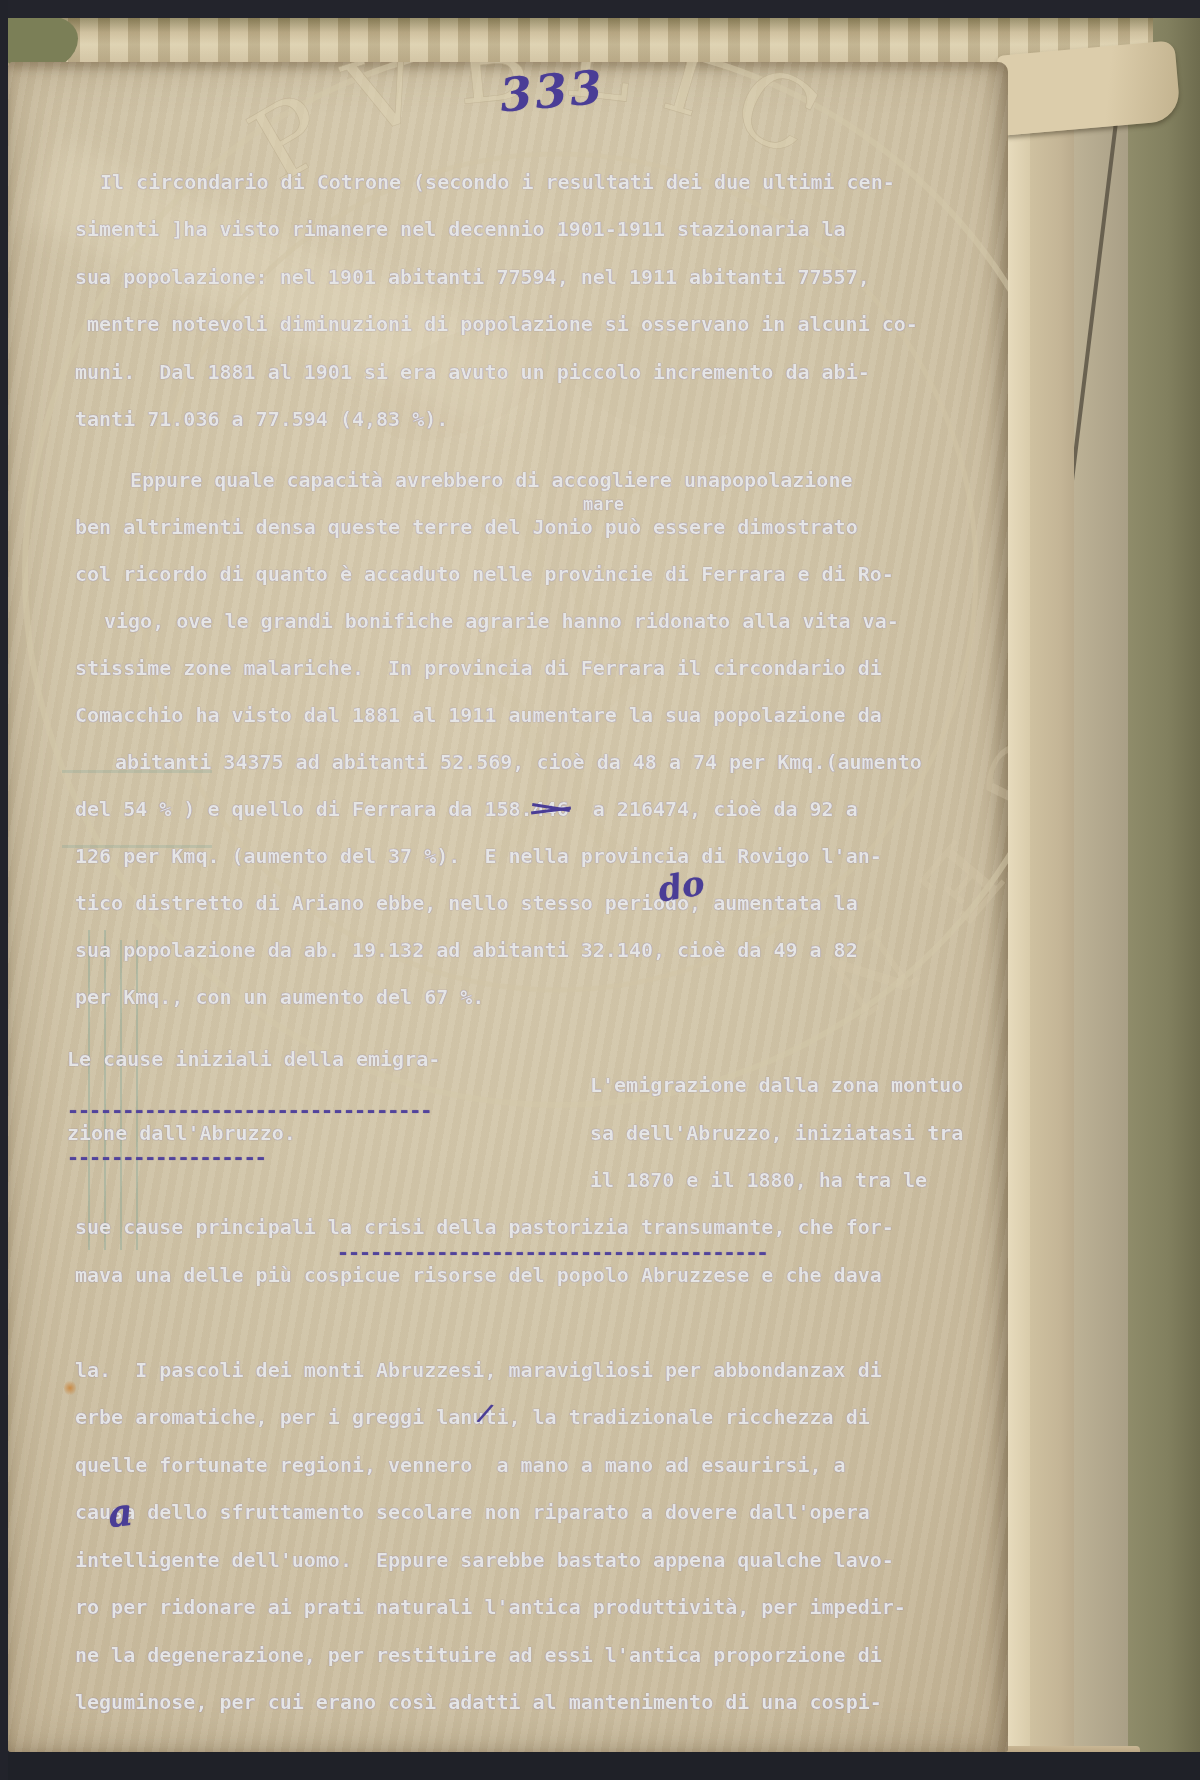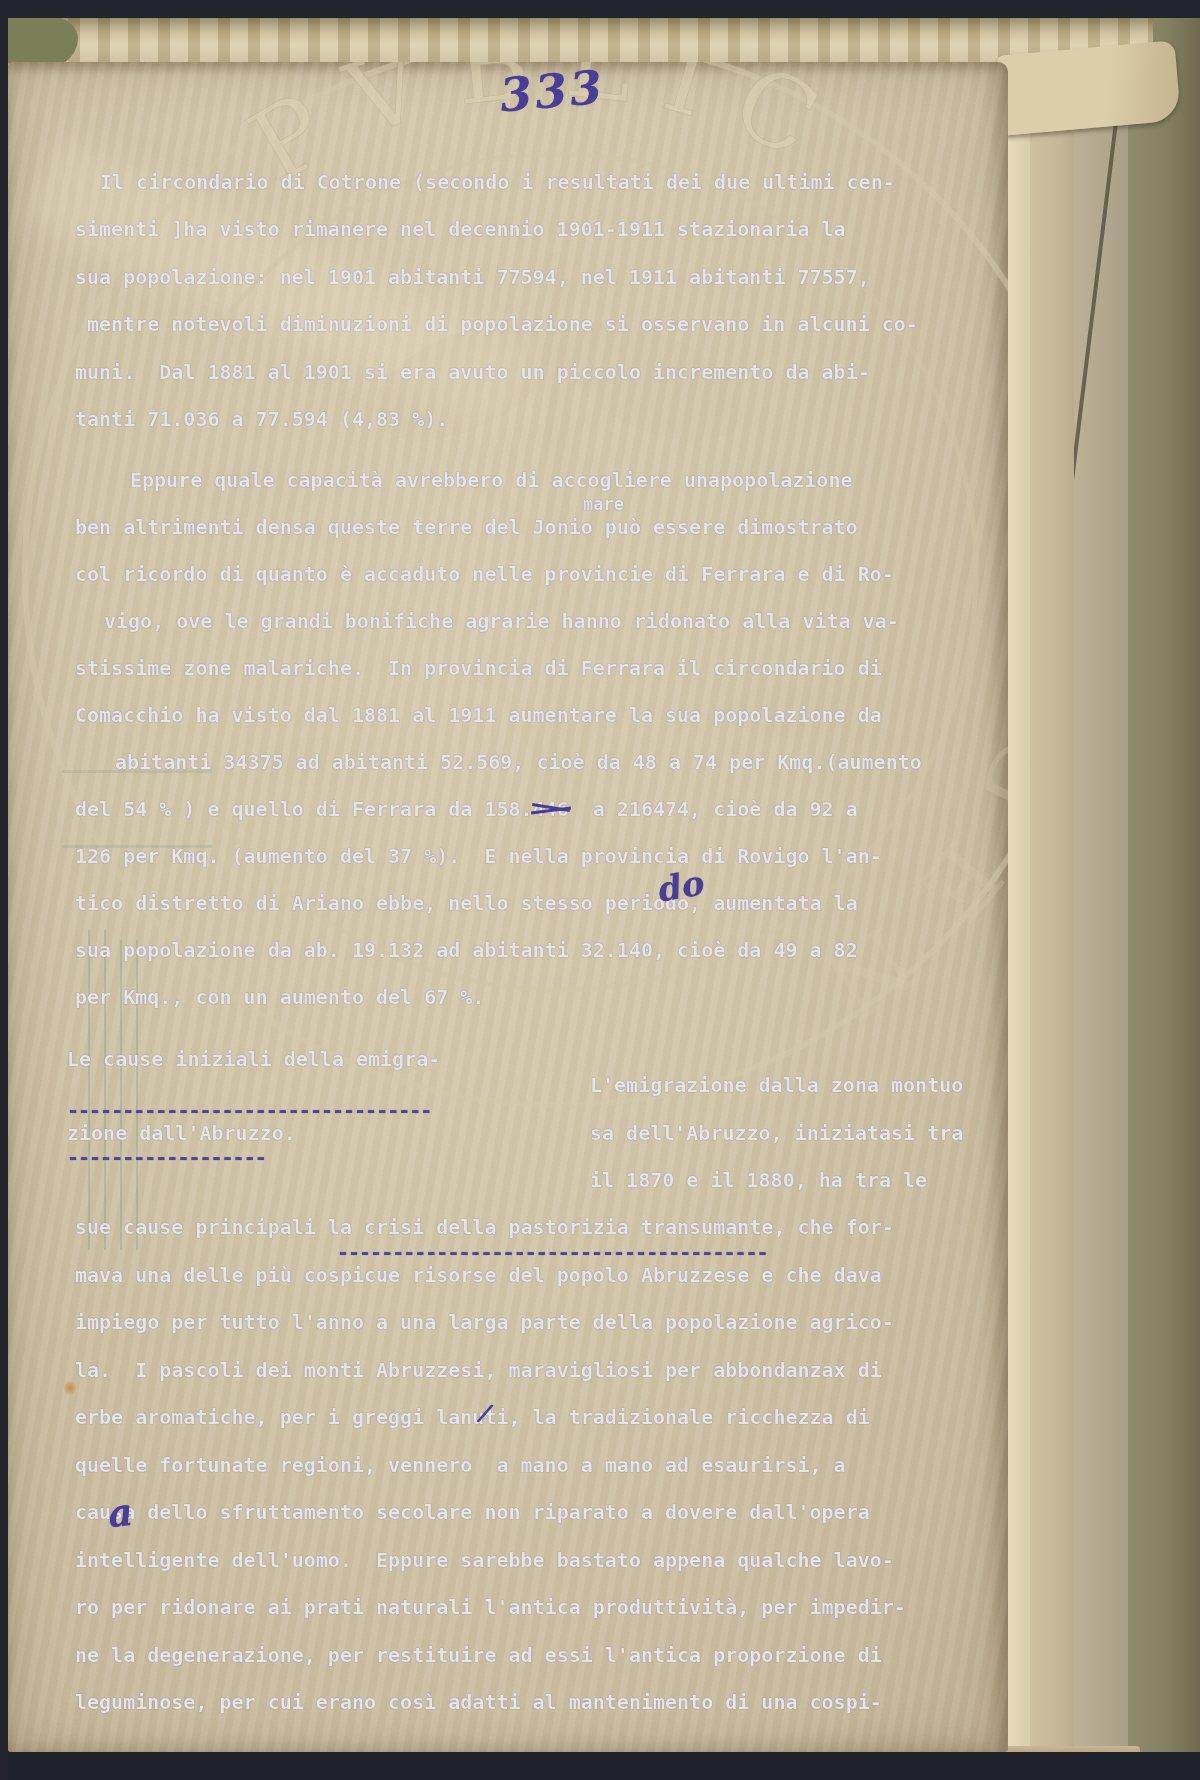--- a/index.html
+++ b/index.html
@@ -141,21 +141,20 @@
       <div class="tline" style="left: 67px; top: 1047px;">Le cause iniziali della emigra-</div>
       <div class="tline dashes" style="left: 67px; top: 1098px;">---------------------------------</div>
       <div class="tline" style="left: 67px; top: 1121px;">zione dall'Abruzzo.</div>
       <div class="tline dashes" style="left: 67px; top: 1145px;">------------------</div>
       <div class="tline" style="left: 590px; top: 1073px;">L'emigrazione dalla zona montuo</div>
       <div class="tline" style="left: 590px; top: 1120.5px;">sa dell'Abruzzo, iniziatasi tra</div>
       <div class="tline" style="left: 590px; top: 1168px;">il 1870 e il 1880, ha tra le</div>
       <div class="tline dashes" style="left: 337px; top: 1240px;">---------------------------------------</div>
       <div class="tline" style="left: 75px; top: 1215px;">sue cause principali la crisi della pastorizia transumante, che for-</div>
       <div class="tline" style="left: 75px; top: 1262.5px;">mava una delle più cospicue risorse del popolo Abruzzese e che dava</div>
-      <div class="tline" style="left: 75px; top: 1310px;">impiego per tutto l'anno a una larga parte della popolazione agrico-</div>
       <div class="tline" style="left: 75px; top: 1357.5px;">la.  I pascoli dei monti Abruzzesi, maravigliosi per abbondanzax di</div>
       <div class="tline" style="left: 75px; top: 1405px;">erbe aromatiche, per i greggi lanuti, la tradizionale ricchezza di</div>
       <div class="tline" style="left: 75px; top: 1452.5px;">quelle fortunate regioni, vennero  a mano a mano ad esaurirsi, a</div>
       <div class="tline" style="left: 75px; top: 1500px;">causa dello sfruttamento secolare non riparato a dovere dall'opera</div>
       <div class="tline" style="left: 75px; top: 1547.5px;">intelligente dell'uomo.  Eppure sarebbe bastato appena qualche lavo-</div>
       <div class="tline" style="left: 75px; top: 1595px;">ro per ridonare ai prati naturali l'antica produttività, per impedir-</div>
       <div class="tline" style="left: 75px; top: 1642.5px; text-align: center;">ne la degenerazione, per restituire ad essi l'antica proporzione di</div>
       <div class="tline" style="left: 75px; top: 1690px;">leguminose, per cui erano così adatti al mantenimento di una cospi-</div>
       <div class="hand" style="left: 658px; top: 866px; font-size: 34px; transform: rotate(-10deg);">do</div>
       <div class="hand" style="left: 481px; top: 1398px; font-size: 24px; transform: rotate(14deg);">/</div>

